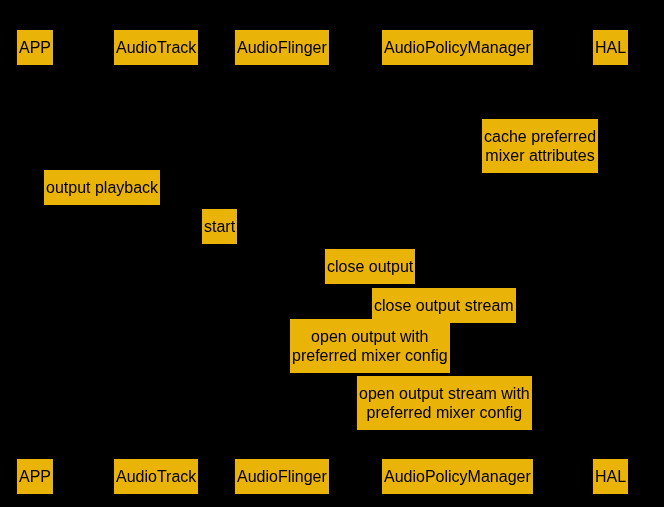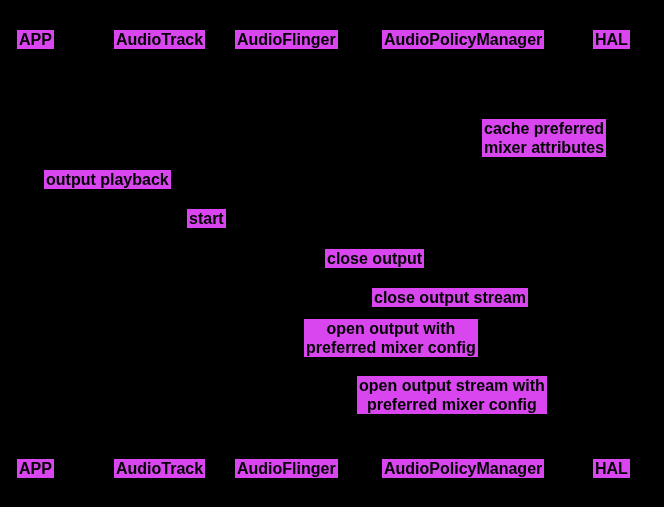--- a/index.html
+++ b/index.html
@@ -10,29 +10,28 @@
   #diagram {
     position: relative;
     width: 664px;
     height: 507px;
     background: #000000;
     overflow: hidden;
     font-family: "Liberation Sans", sans-serif;
   }
   .label {
     position: absolute;
-    background: #d946ef;
+    background: #eab308;
     color: #000000;
     font-size: 16px;
     line-height: 19px;
-    padding: 0 2px;
+    padding: 8px 2px;
     white-space: pre-line;
     text-align: center;
     width: max-content;
-    font-weight: bold;
   }
   
   .lifeline {
     position: absolute;
     top: 40px;
     width: 1px;
     height: 429px;
     background: #000000;
   }
 </style>
@@ -49,24 +48,24 @@
 
   <div class="label" style="left:17px;  top:30px">APP</div>
   <div class="label" style="left:114px; top:30px">AudioTrack</div>
   <div class="label" style="left:235px; top:30px">AudioFlinger</div>
   <div class="label" style="left:382px; top:30px">AudioPolicyManager</div>
   <div class="label" style="left:593px; top:30px">HAL</div>
 
   <div class="label" style="left:482px; top:119px">cache preferred
 mixer attributes</div>
   <div class="label" style="left:44px;  top:170px">output playback</div>
-  <div class="label" style="left:187px; top:209px">start</div>
+  <div class="label" style="left:202px; top:209px">start</div>
   <div class="label" style="left:372px; top:288px">close output stream</div>
   <div class="label" style="left:325px; top:249px">close output</div>
-  <div class="label" style="left:304px; top:319px">open output with
+  <div class="label" style="left:290px; top:319px">open output with
 preferred mixer config</div>
   <div class="label" style="left:357px; top:376px">open output stream with
 preferred mixer config</div>
 
   <div class="label" style="left:17px;  top:459px">APP</div>
   <div class="label" style="left:114px; top:459px">AudioTrack</div>
   <div class="label" style="left:235px; top:459px">AudioFlinger</div>
   <div class="label" style="left:382px; top:459px">AudioPolicyManager</div>
   <div class="label" style="left:593px; top:459px">HAL</div>
 

